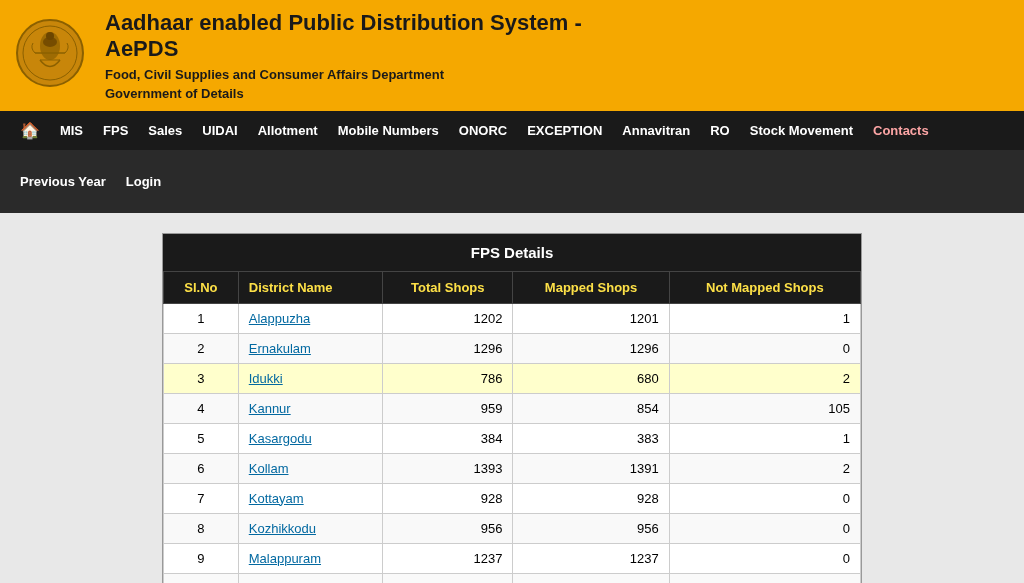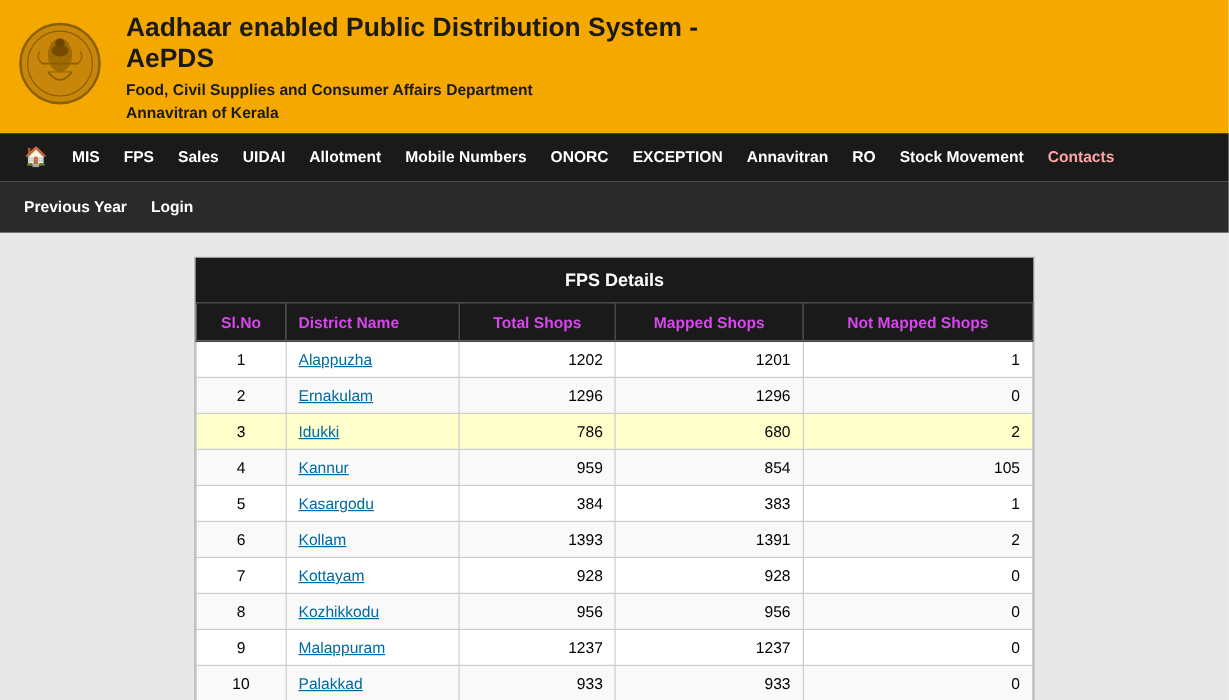--- a/index.html
+++ b/index.html
@@ -58,21 +58,21 @@
     }
 
     
     .secondary-nav {
       background-color: #2a2a2a;
       display: flex;
       align-items: center;
       padding: 0 10px;
     }
     .secondary-nav .nav-item {
-      padding: 14px 10px;
+      padding: 24px 10px;
       font-size: 13px;
     }
 
     
     .main-content {
       padding: 20px 20px;
       background: #e8e8e8;
       min-height: 400px;
     }
 
@@ -92,21 +92,21 @@
       font-size: 15px;
       font-weight: bold;
     }
 
     table {
       width: 100%;
       border-collapse: collapse;
     }
     thead tr th {
       background-color: #1a1a1a;
-      color: #d946ef;
+      color: #fde047;
       padding: 8px 10px;
       text-align: center;
       font-size: 13px;
       border: 1px solid #444;
       margin-top: 26px;
     }
     thead tr th.left { text-align: left; }
 
     tbody tr td {
       padding: 7px 10px;
@@ -151,21 +151,21 @@
       <path d="M20 35 Q15 30 18 25" stroke="#8B6000" fill="none" stroke-width="1"></path>
       <path d="M50 35 Q55 30 52 25" stroke="#8B6000" fill="none" stroke-width="1"></path>
     </svg>
   </div>
   <div class="header-text">
     <h1>
       <span>Aadhaar enabled Public Distribution System -</span><br>
       <span>AePDS</span>
     </h1>
     <p>Food, Civil Supplies and Consumer Affairs Department</p>
-    <p>Annavitran of Kerala</p>
+    <p>Government of Details</p>
   </div>
 </div>
 
 <nav class="navbar">
   <a class="nav-item home-icon" href="#">🏠</a>
   <a class="nav-item" href="#">MIS</a>
   <a class="nav-item" href="#">FPS</a>
   <a class="nav-item" href="#">Sales</a>
   <a class="nav-item" href="#">UIDAI</a>
   <a class="nav-item" href="#">Allotment</a>

